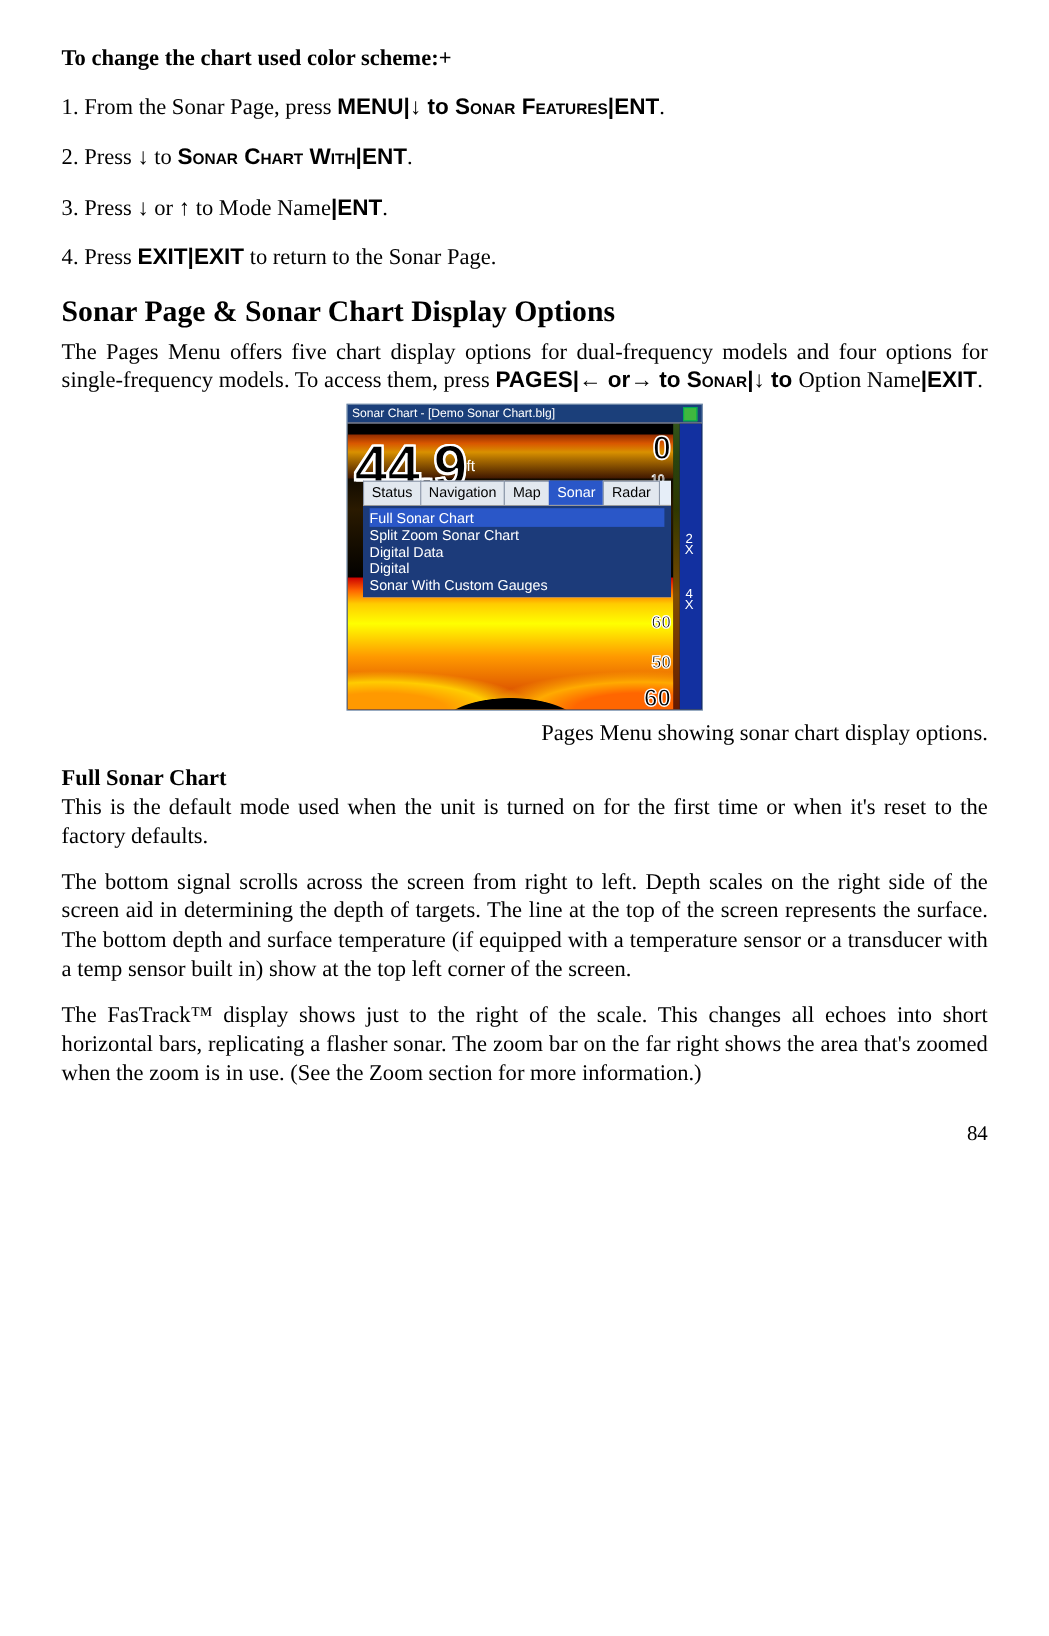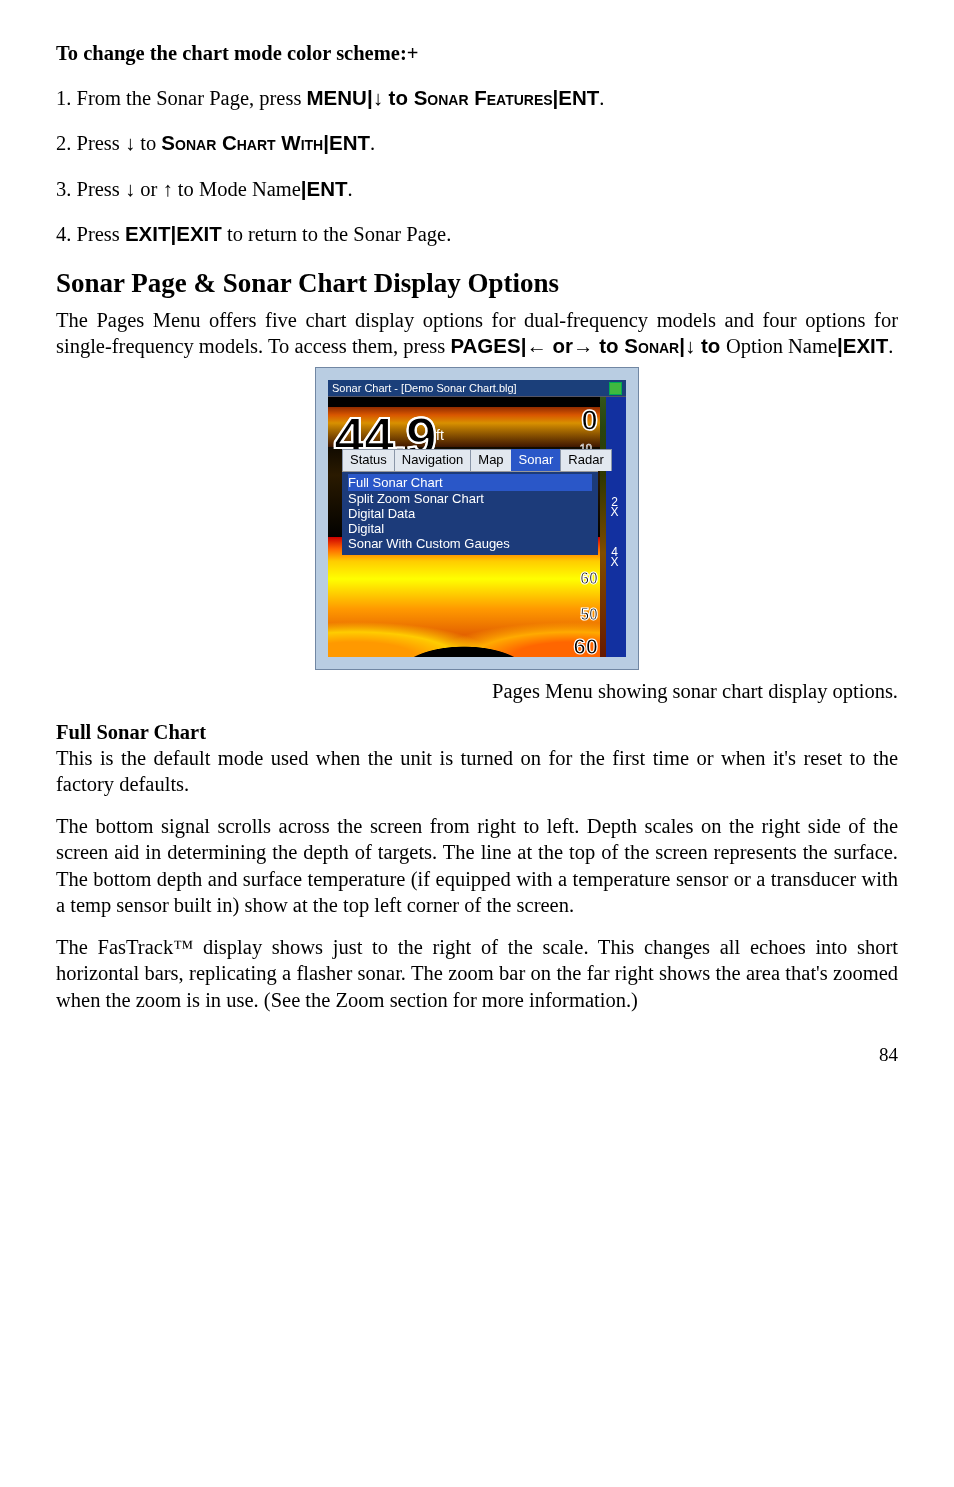--- a/index.html
+++ b/index.html
@@ -37,21 +37,21 @@
     margin: 6px 0 0 0;
   }
   .figure {
     display: block;
     margin: 8px auto 6px auto;
     width: 324px;
   }
   .fig-outer {
     border: 1px solid #7187a3;
     background: #b9cde2;
-    padding: 12px;
+    padding: 0;
   }
   .fig-titlebar {
     background: #1b3f7a;
     color: #fff;
     font-family: Arial, sans-serif;
     font-size: 11px;
     padding: 1px 4px;
     display: flex;
     justify-content: space-between;
     align-items: center;
@@ -192,21 +192,21 @@
   .pagenum {
     text-align: right;
     margin-top: 30px;
     font-size: 19px;
   }
   .para-gap { margin-top: 16px; }
 </style>
 </head>
 <body>
 
-<p class="bold">To change the chart mode color scheme:+</p>
+<p class="bold">To change the chart used color scheme:+</p>
 
 <p class="step">
   <span>1. From the Sonar Page, press </span><span class="sans bold">MENU</span><span class="sans bold">|↓ to </span><span class="sans bold smallcaps">Sonar Features</span><span class="sans bold">|</span><span class="sans bold">ENT</span><span>.</span>
 </p>
 
 <p class="step" style="margin-top:14px">
   <span>2. Press ↓ to </span><span class="sans bold smallcaps">Sonar Chart With</span><span class="sans bold">|</span><span class="sans bold">ENT</span><span>.</span>
 </p>
 
 <p class="step">

